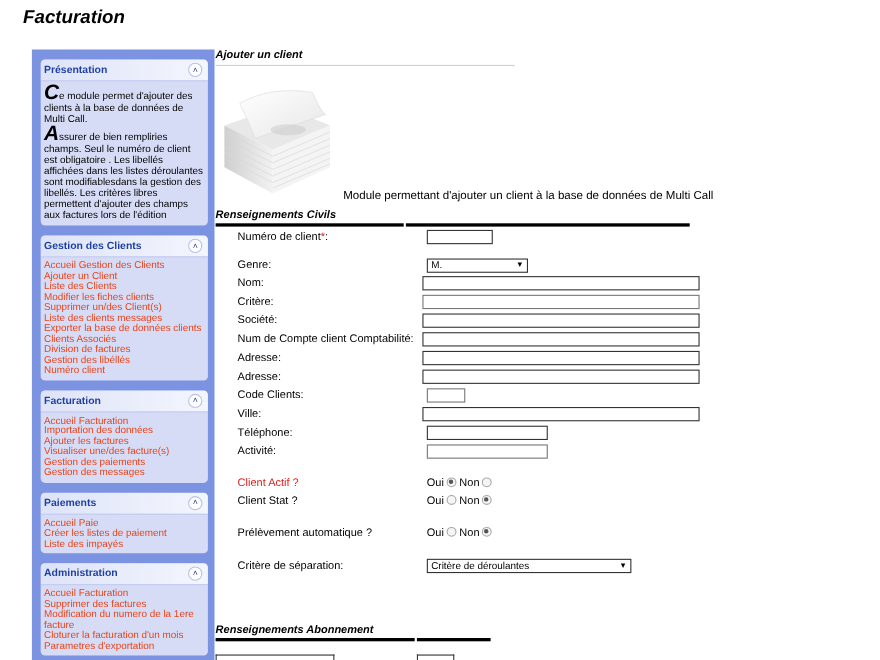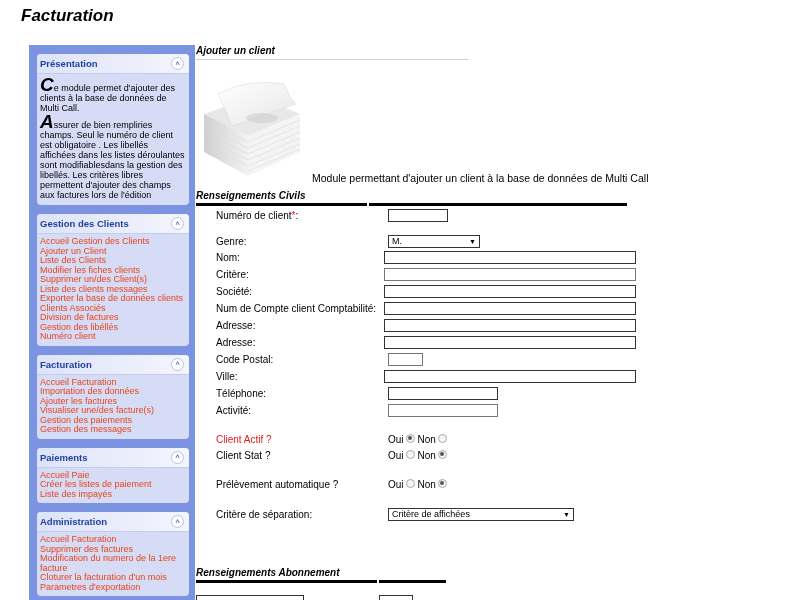--- a/index.html
+++ b/index.html
@@ -236,21 +236,21 @@
     </div>
     <div class="form-row" style="top:127px">
       <span class="form-label">Adresse:</span>
       <input class="input" style="width: 259px;">
     </div>
     <div class="form-row" style="top:144px">
       <span class="form-label">Adresse:</span>
       <input class="input" style="width: 259px;">
     </div>
     <div class="form-row" style="top:161px">
-      <span class="form-label">Code Postal:</span>
+      <span class="form-label">Code Clients:</span>
       <input class="input gray" style="width: 35px;">
     </div>
     <div class="form-row" style="top:178px">
       <span class="form-label">Ville:</span>
       <input class="input" style="width: 259px;">
     </div>
     <div class="form-row" style="top:195px">
       <span class="form-label">Téléphone:</span>
       <input class="input" style="width: 110px;">
     </div>
@@ -282,21 +282,21 @@
       <div class="radios">
         <span>Oui</span>
           <span class="radio"></span>
         <span>Non</span>
           <span class="radio checked"></span>
       </div>
     </div>
     <div class="form-row" style="top:316px">
       <span class="form-label">Critère de séparation:</span>
       <div class="select" style="width:186px">
-          <span>Critère de affichées</span>
+          <span>Critère de déroulantes</span>
           <span class="arrow">▼</span>
         </div>
     </div>
   </div>
 
   <div class="abon-section">
     <h3 class="section-heading">Renseignements Abonnement</h3>
     <div class="abon-rule">
         <div class="r1"></div>
         <div class="r2"></div>

